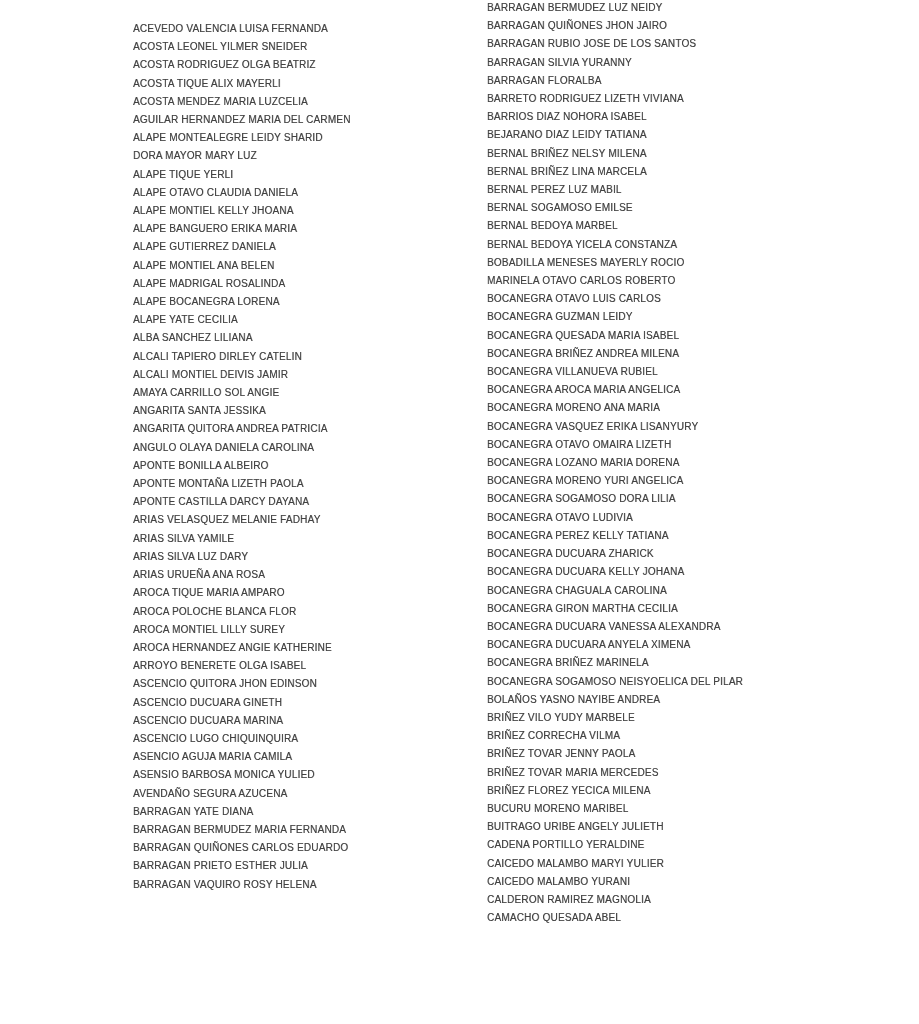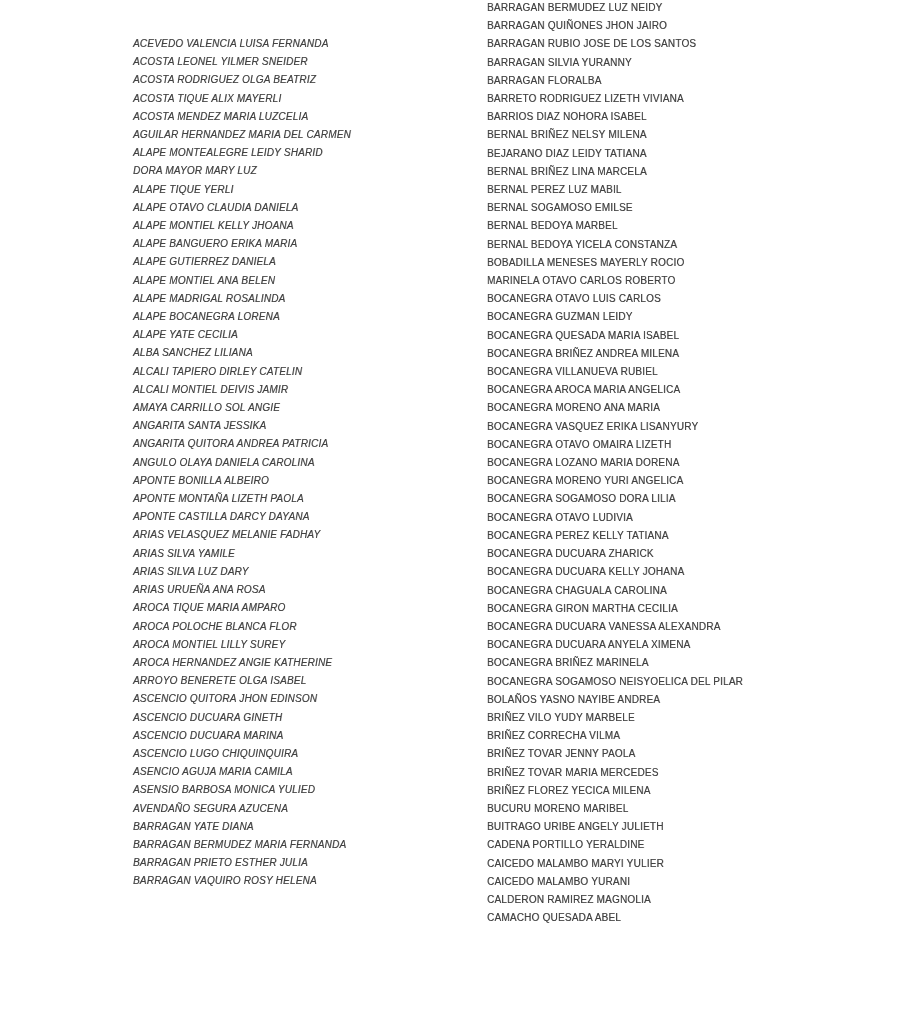--- a/index.html
+++ b/index.html
@@ -20,23 +20,22 @@
     color: #424242;
     font-size: 10px;
     line-height: 18.2px;
     letter-spacing: 0.2px;
     font-weight: 400;
     text-shadow: 0.4px 0.4px 0.5px rgba(80,80,80,0.55);
     -webkit-font-smoothing: antialiased;
   }
   .col-left {
     left: 133px;
-    top: 35px;
+    top: 20px;
     width: 320px;
-    font-style: italic;
   }
   .col-right {
     left: 487px;
     top: -1px;
     width: 322px;
   }
   .name-line {
     white-space: normal;
   }
 </style>
@@ -83,33 +82,34 @@
       <div class="name-line">ARROYO BENERETE OLGA ISABEL</div>
       <div class="name-line">ASCENCIO QUITORA JHON EDINSON</div>
       <div class="name-line">ASCENCIO DUCUARA GINETH</div>
       <div class="name-line">ASCENCIO DUCUARA MARINA</div>
       <div class="name-line">ASCENCIO LUGO CHIQUINQUIRA</div>
       <div class="name-line">ASENCIO AGUJA MARIA CAMILA</div>
       <div class="name-line">ASENSIO BARBOSA  MONICA YULIED</div>
       <div class="name-line">AVENDAÑO SEGURA AZUCENA</div>
       <div class="name-line">BARRAGAN YATE DIANA</div>
       <div class="name-line">BARRAGAN BERMUDEZ MARIA FERNANDA</div>
+      <div class="name-line">BARRAGAN QUIÑONES CARLOS EDUARDO</div>
       <div class="name-line">BARRAGAN PRIETO ESTHER JULIA</div>
       <div class="name-line">BARRAGAN VAQUIRO ROSY HELENA</div>
     </div>
   <div class="col col-right">
       <div class="name-line">BARRAGAN BERMUDEZ LUZ NEIDY</div>
       <div class="name-line">BARRAGAN QUIÑONES JHON JAIRO</div>
       <div class="name-line">BARRAGAN RUBIO JOSE DE LOS SANTOS</div>
       <div class="name-line">BARRAGAN  SILVIA YURANNY</div>
       <div class="name-line">BARRAGAN  FLORALBA</div>
       <div class="name-line">BARRETO RODRIGUEZ LIZETH VIVIANA</div>
       <div class="name-line">BARRIOS DIAZ NOHORA ISABEL</div>
+      <div class="name-line">BEJARANO DIAZ LEIDY TATIANA</div>
       <div class="name-line">BERNAL BRIÑEZ NELSY MILENA</div>
-      <div class="name-line">BEJARANO DIAZ LEIDY TATIANA</div>
       <div class="name-line">BERNAL BRIÑEZ LINA MARCELA</div>
       <div class="name-line">BERNAL PEREZ LUZ MABIL</div>
       <div class="name-line">BERNAL SOGAMOSO EMILSE</div>
       <div class="name-line">BERNAL BEDOYA MARBEL</div>
       <div class="name-line">BERNAL BEDOYA YICELA CONSTANZA</div>
       <div class="name-line">BOBADILLA MENESES MAYERLY ROCIO</div>
       <div class="name-line">MARINELA OTAVO CARLOS ROBERTO</div>
       <div class="name-line">BOCANEGRA OTAVO LUIS CARLOS</div>
       <div class="name-line">BOCANEGRA GUZMAN LEIDY</div>
       <div class="name-line">BOCANEGRA QUESADA MARIA ISABEL</div>

